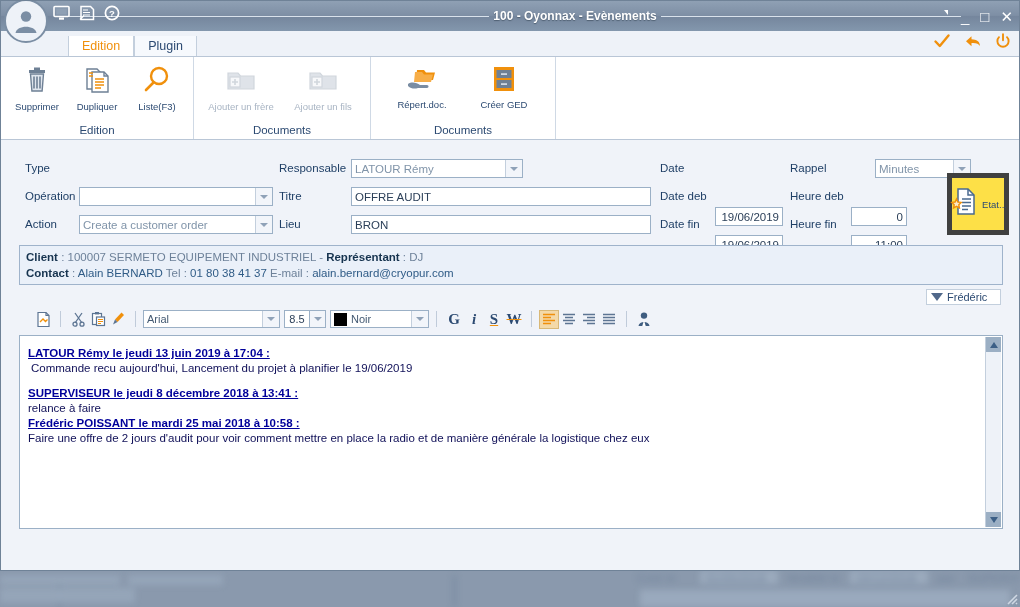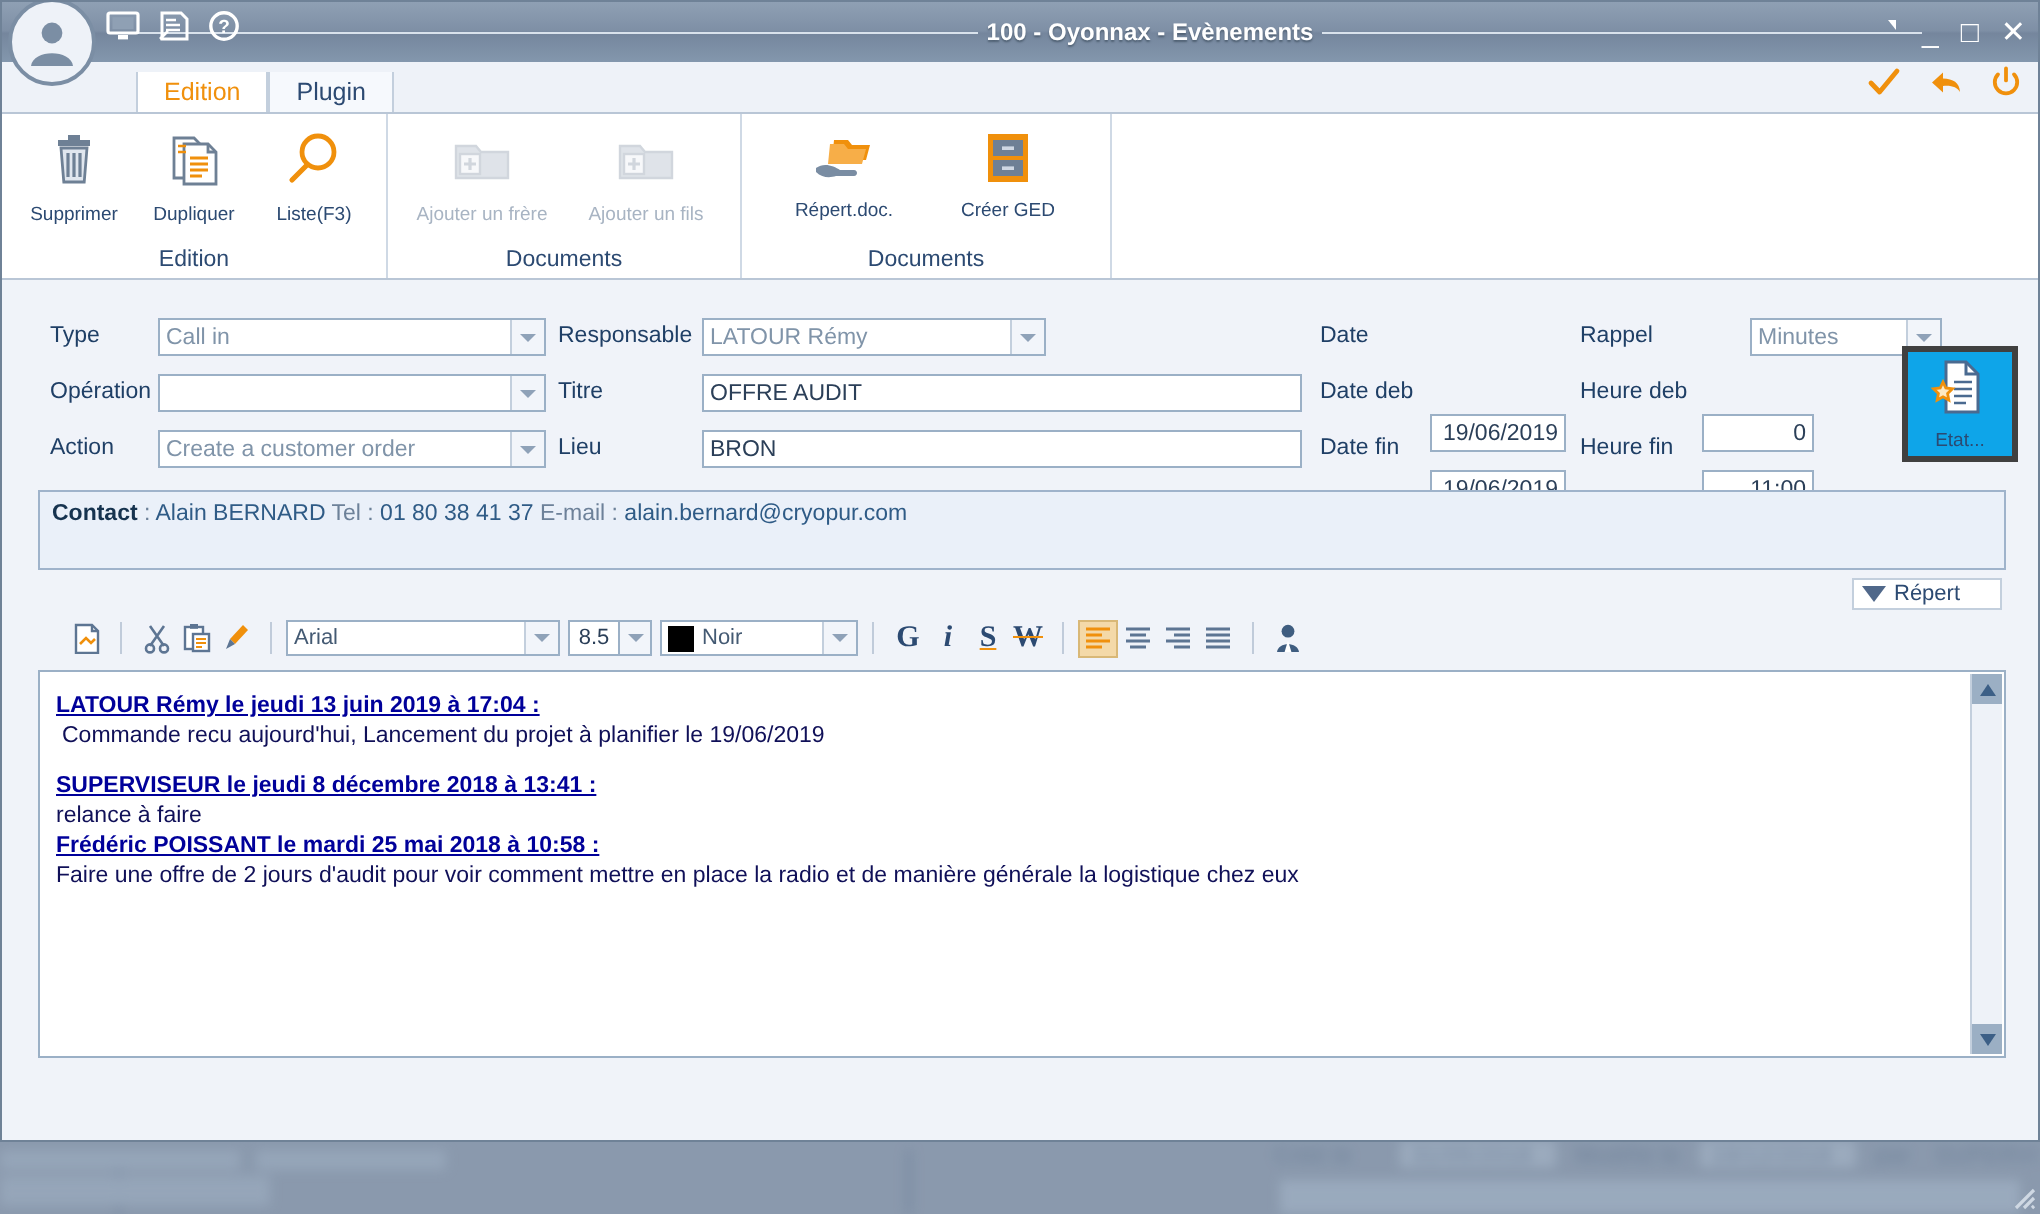--- a/index.html
+++ b/index.html
@@ -97,22 +97,22 @@
   }
   .combo .arrow i{
     width:0;height:0;border-left:4px solid transparent;border-right:4px solid transparent;
     border-top:4px solid #8fa2b8;display:block;
   }
   .combo.ro .val{color:#8094a9;}
   .abs{position:absolute;}
 
   
   .etat{
-    position:absolute;right:10px;top:33px;width:52px;height:52px;background:#0ea5e9;
-    border:3px solid #404040;display:flex;flex-direction:column;align-items:center;justify-content:center;gap:1px;
+    position:absolute;right:10px;top:33px;width:52px;height:52px;background:#fde047;
+    border:5px solid #404040;display:flex;flex-direction:row;align-items:center;justify-content:center;gap:1px;
   }
   .etat .lbl{font-size:9.5px;color:#2c4a72;}
 
   
   .clientpanel{
     position:absolute;left:18px;top:244px;width:984px;height:40px;
     background:#eaf0f9;border:1px solid #9fb3cb;box-sizing:border-box;padding:3px 6px;
   }
   .cline{font-size:11.5px;color:#6d8199;line-height:16px;white-space:nowrap;}
   .cline b{color:#16334f;}
@@ -363,26 +363,20 @@
       </div>
       <div class="rgroup-title">Documents</div>
     </div>
 
     <div class="ribbon-rest"></div>
   </div>
 
   <div class="formarea">
 
     <div class="abs lbl-f" style="left:24px;top:22px;">Type</div>
-    <div class="abs combo ro" style="left:78px;top:19px;width:194px;">
-      <span class="val">Call in</span>
-      <span class="arrow">
-          <i></i>
-        </span>
-    </div>
 
     <div class="abs lbl-f" style="left:278px;top:22px;">Responsable</div>
     <div class="abs combo ro" style="left:350px;top:19px;width:172px;">
       <span class="val">LATOUR Rémy</span>
       <span class="arrow">
           <i></i>
         </span>
     </div>
 
     <div class="abs lbl-f" style="left:659px;top:22px;">Date</div>
@@ -436,27 +430,30 @@
           <path d="M13 12 h9 M13 15.5 h9 M13 19 h9 M13 22.5 h6" stroke="#4a6a90" stroke-width="1.3"></path>
           <path d="M7.5 12 l1.4 3 l3.3 .4 l-2.4 2.3 l.6 3.3 l-2.9 -1.6 l-2.9 1.6 l.6 -3.3 l-2.4 -2.3 l3.3 -.4 Z" fill="#fde9c4" stroke="#f0900c" stroke-width="1.4"></path>
         </svg>
       </span>
       <span class="lbl">Etat...</span>
     </div>
   </div>
 
   <div class="clientpanel">
     <div class="cline">
+      <b>Client</b><span> : </span><span>100007 SERMETO EQUIPEMENT INDUSTRIEL</span><span> - </span><b>Représentant</b><span> : DJ</span>
+    </div>
+    <div class="cline">
       <b>Contact</b><span> : </span><span class="lnk">Alain BERNARD</span><span>  Tel : </span><span class="lnk">01 80 38 41 37</span><span>  E-mail : </span><span class="lnk">alain.bernard@cryopur.com</span>
     </div>
   </div>
 
   <div class="details">
     <span class="tri"></span>
-    <span class="lbl">Répert</span>
+    <span class="lbl">Frédéric</span>
   </div>
 
   <div class="editor">
 
     <div class="etoolbar">
       <div class="ebtn">
         <svg width="15" height="16" viewBox="0 0 15 16">
             <path d="M2 1.5 h8 l3 3 v11 h-11 Z" fill="#ffffff" stroke="#5d7593" stroke-width="1.2"></path>
             <path d="M10 1.5 v3 h3" fill="none" stroke="#5d7593" stroke-width="1.2"></path>
             <path d="M4 11 l3 -3 l2.5 2.5 l2 -2" stroke="#f0900c" stroke-width="1.3" fill="none"></path>

